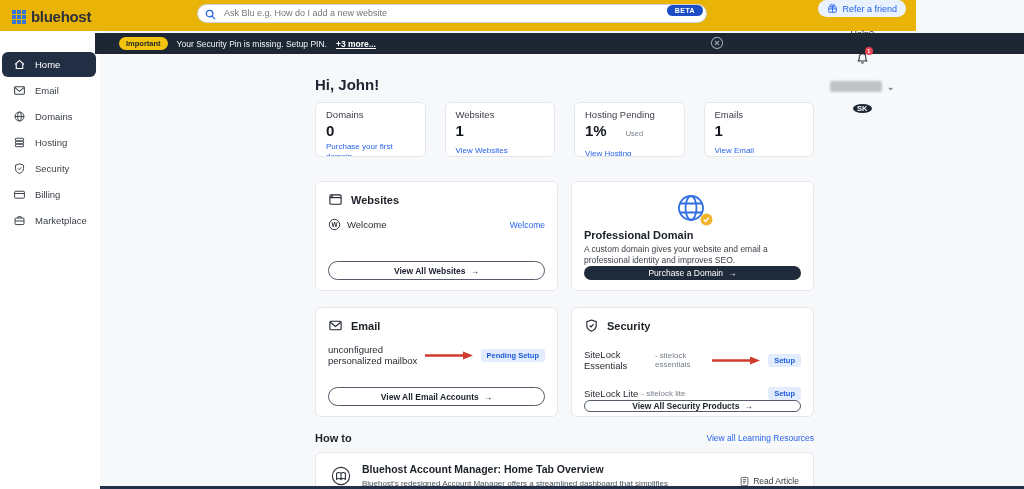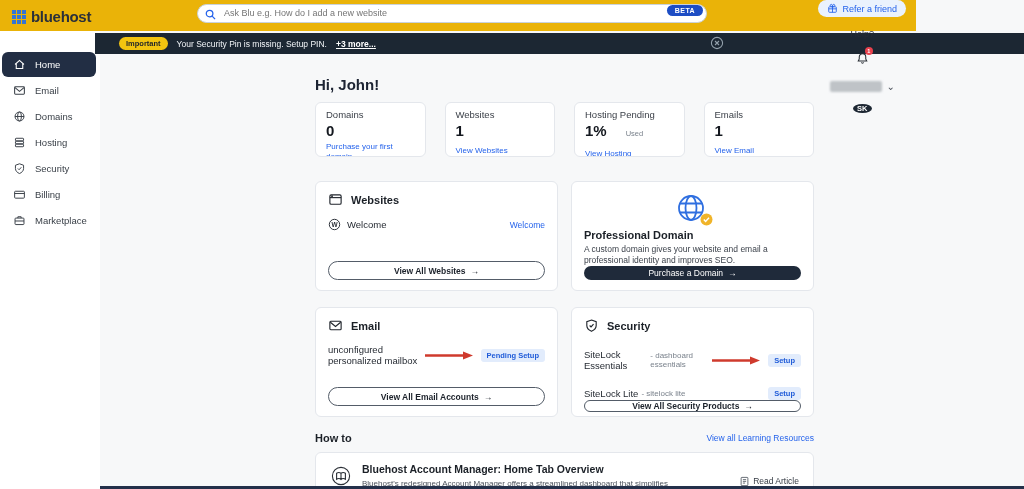--- a/index.html
+++ b/index.html
@@ -335,21 +335,21 @@
     <div class="card">
       <div class="card-head">
         <svg width="15" height="15" viewBox="0 0 16 16" fill="none" stroke="#20252c" stroke-width="1.2">
           <path d="M8 2.2 13 4v4c0 3-2.2 5-5 6.2C5.2 13 3 11 3 8V4Z"></path>
             <path d="M6 8l1.5 1.5 2.7-3"></path>
         </svg>
         <span class="card-title">Security</span>
       </div>
       <div class="sec-row">
         <span class="sec-name">SiteLock Essentials</span>
-        <span class="sec-sub">- dashboard essentials</span>
+        <span class="sec-sub">- sitelock essentials</span>
         <span class="ann-arrow">
           <svg width="48" height="9" viewBox="0 0 48 9">
             <line x1="0" y1="4.5" x2="38" y2="4.5" stroke="#cf3a2d" stroke-width="2.6"></line>
             <polygon points="38,0.4 48,4.5 38,8.6" fill="#cf3a2d"></polygon>
           </svg>
         </span>
         <span class="chip">Setup</span>
       </div>
       <div class="sec-row">
         <span class="sec-name">SiteLock Lite</span>

